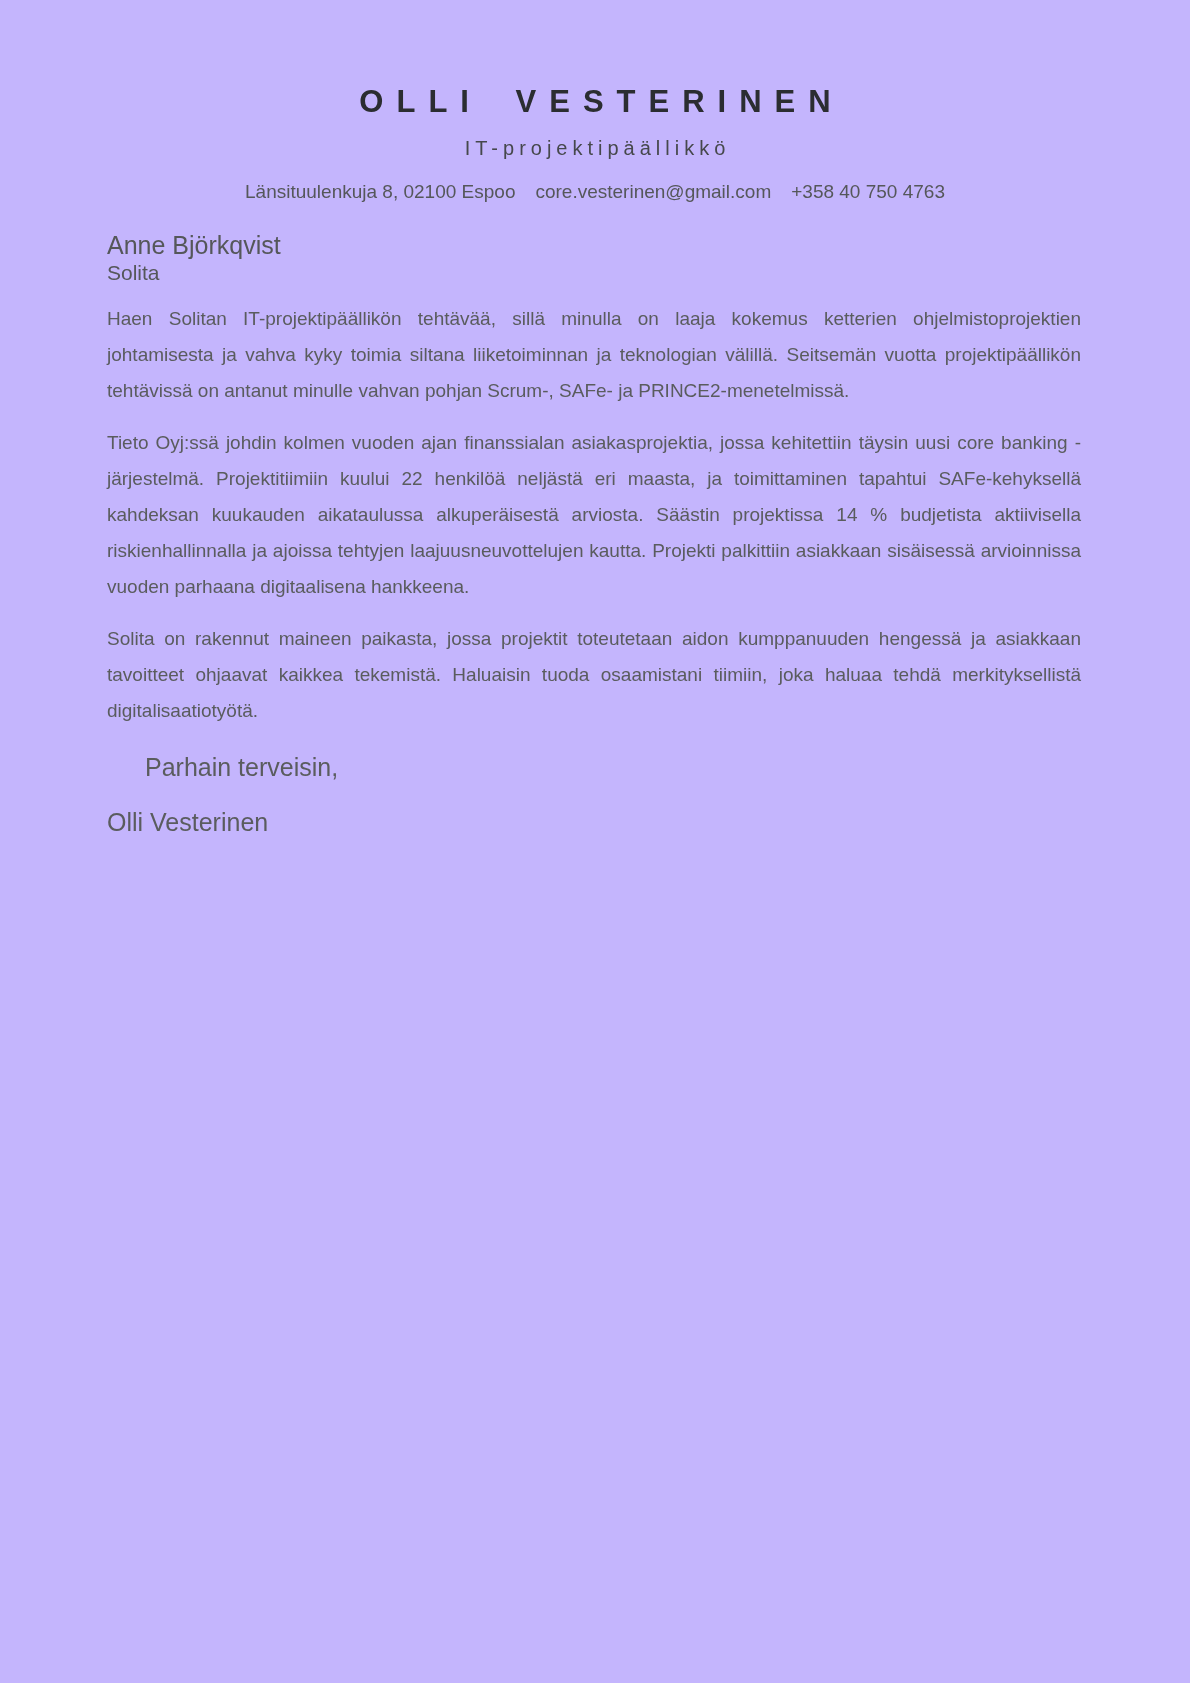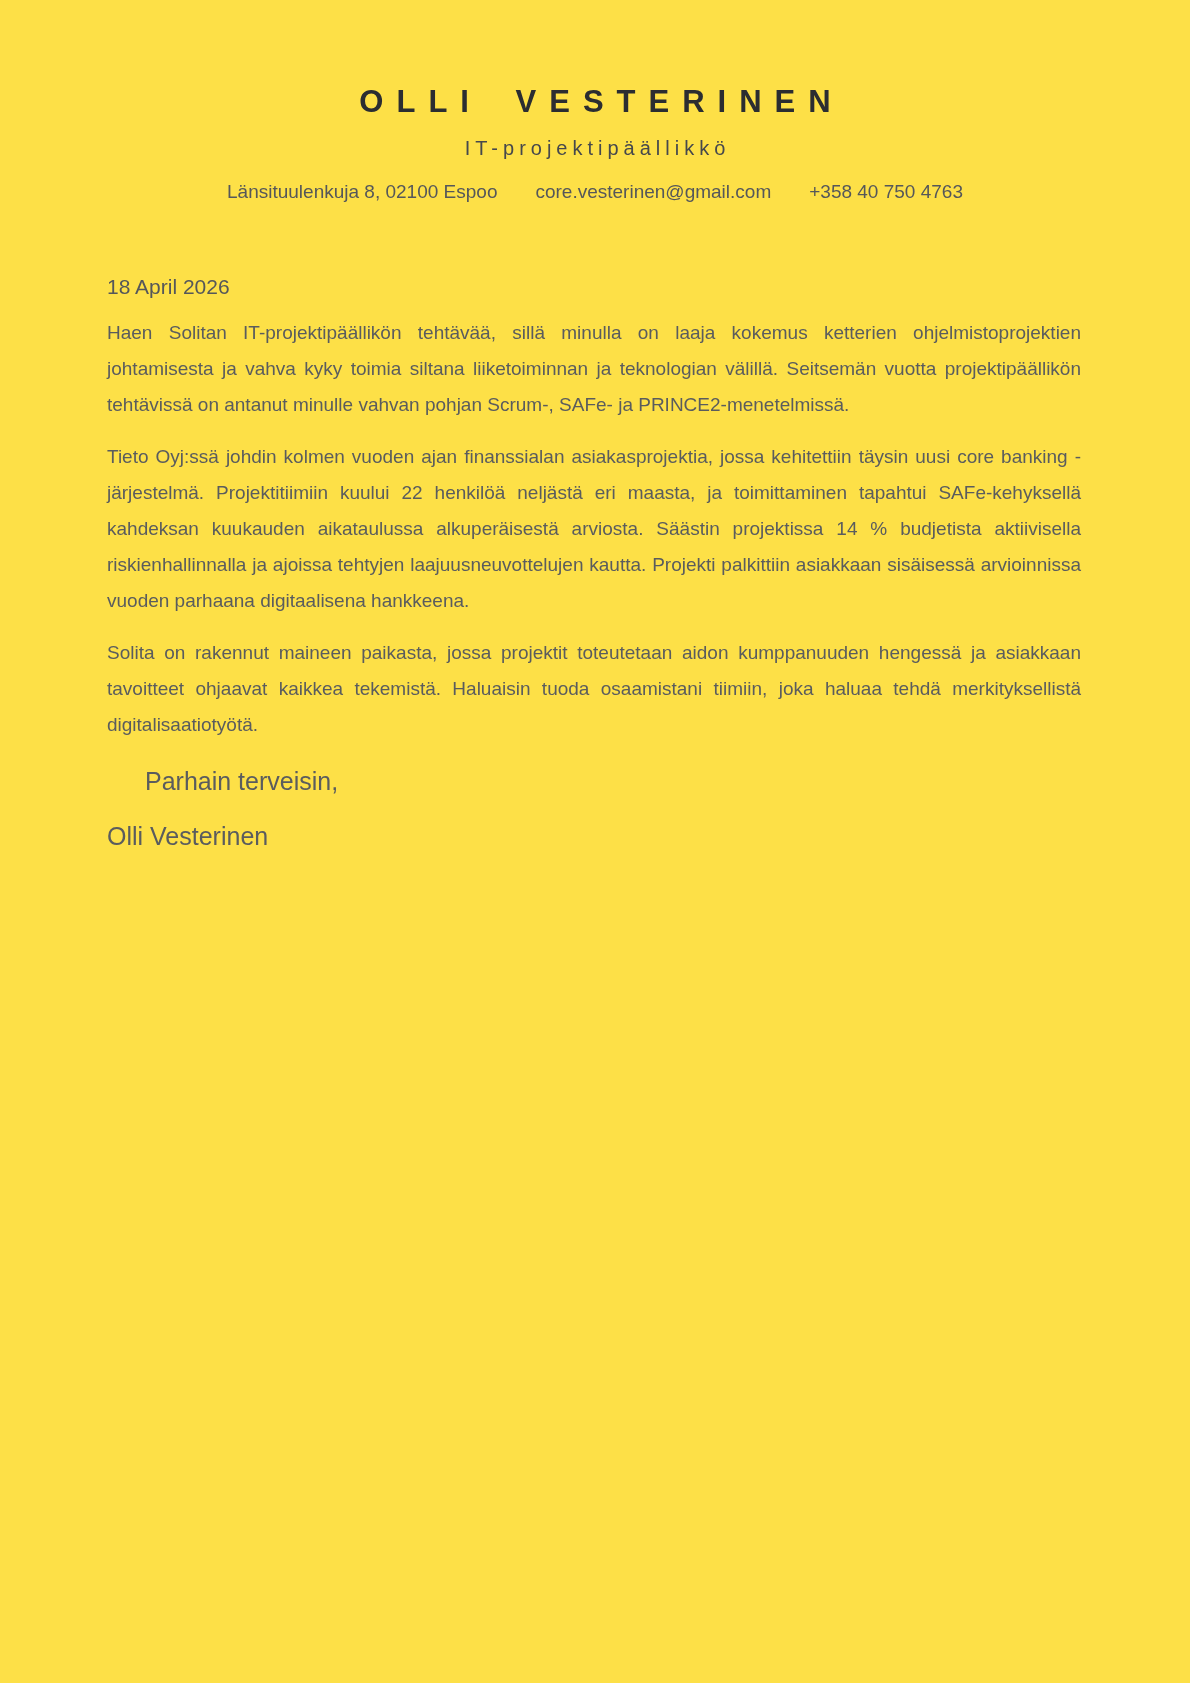--- a/index.html
+++ b/index.html
@@ -6,21 +6,21 @@
   html, body {
     margin: 0;
     padding: 0;
     background: #e8e6e2;
   }
   .page {
     position: relative;
     width: 1190px;
     height: 1683px;
     margin: 0 auto;
-    background: #fde047;
+    background: #c4b5fd;
     font-family: "Liberation Sans", "DejaVu Sans", sans-serif;
     color: #5a5c5e;
     box-sizing: border-box;
     overflow: hidden;
   }
   
   .header {
     text-align: center;
     padding-top: 84px;
   }
@@ -38,21 +38,21 @@
     font-weight: 400;
     letter-spacing: 5px;
     text-indent: 5px;
     color: #46484c;
     text-align: center;
   }
   .contact-row {
     margin-top: 21px;
     display: flex;
     justify-content: center;
-    gap: 38px;
+    gap: 20px;
     font-size: 19px;
     color: #55575a;
   }
   
   .letter {
     width: 974px;
     margin-left: 107px;
     margin-right: auto;
   }
   .date-line {
@@ -106,22 +106,25 @@
     <div class="job-title">IT-projektipäällikkö</div>
     <div class="contact-row">
       <span class="contact-item">Länsituulenkuja 8, 02100 Espoo</span>
       <span class="contact-item">core.vesterinen@gmail.com</span>
       <span class="contact-item">+358 40 750 4763</span>
     </div>
   </div>
 
   <div class="letter">
 
-    <div class="date-line">18 April 2026</div>
 
+    <div class="recipient">
+      <div class="recipient-name">Anne Björkqvist</div>
+      <div class="recipient-company">Solita</div>
+    </div>
 
 
     <p class="para">Haen Solitan IT-projektipäällikön tehtävää, sillä minulla on laaja kokemus ketterien ohjelmistoprojektien johtamisesta ja vahva kyky toimia siltana liiketoiminnan ja teknologian välillä. Seitsemän vuotta projektipäällikön tehtävissä on antanut minulle vahvan pohjan Scrum-, SAFe- ja PRINCE2-menetelmissä.</p>
 
     <p class="para">Tieto Oyj:ssä johdin kolmen vuoden ajan finanssialan asiakasprojektia, jossa kehitettiin täysin uusi core banking -järjestelmä. Projektitiimiin kuului 22 henkilöä neljästä eri maasta, ja toimittaminen tapahtui SAFe-kehyksellä kahdeksan kuukauden aikataulussa alkuperäisestä arviosta. Säästin projektissa 14 % budjetista aktiivisella riskienhallinnalla ja ajoissa tehtyjen laajuusneuvottelujen kautta. Projekti palkittiin asiakkaan sisäisessä arvioinnissa vuoden parhaana digitaalisena hankkeena.</p>
 
     <p class="para">Solita on rakennut maineen paikasta, jossa projektit toteutetaan aidon kumppanuuden hengessä ja asiakkaan tavoitteet ohjaavat kaikkea tekemistä. Haluaisin tuoda osaamistani tiimiin, joka haluaa tehdä merkityksellistä digitalisaatiotyötä.</p>
 
     <div class="closing">Parhain terveisin,</div>
 

